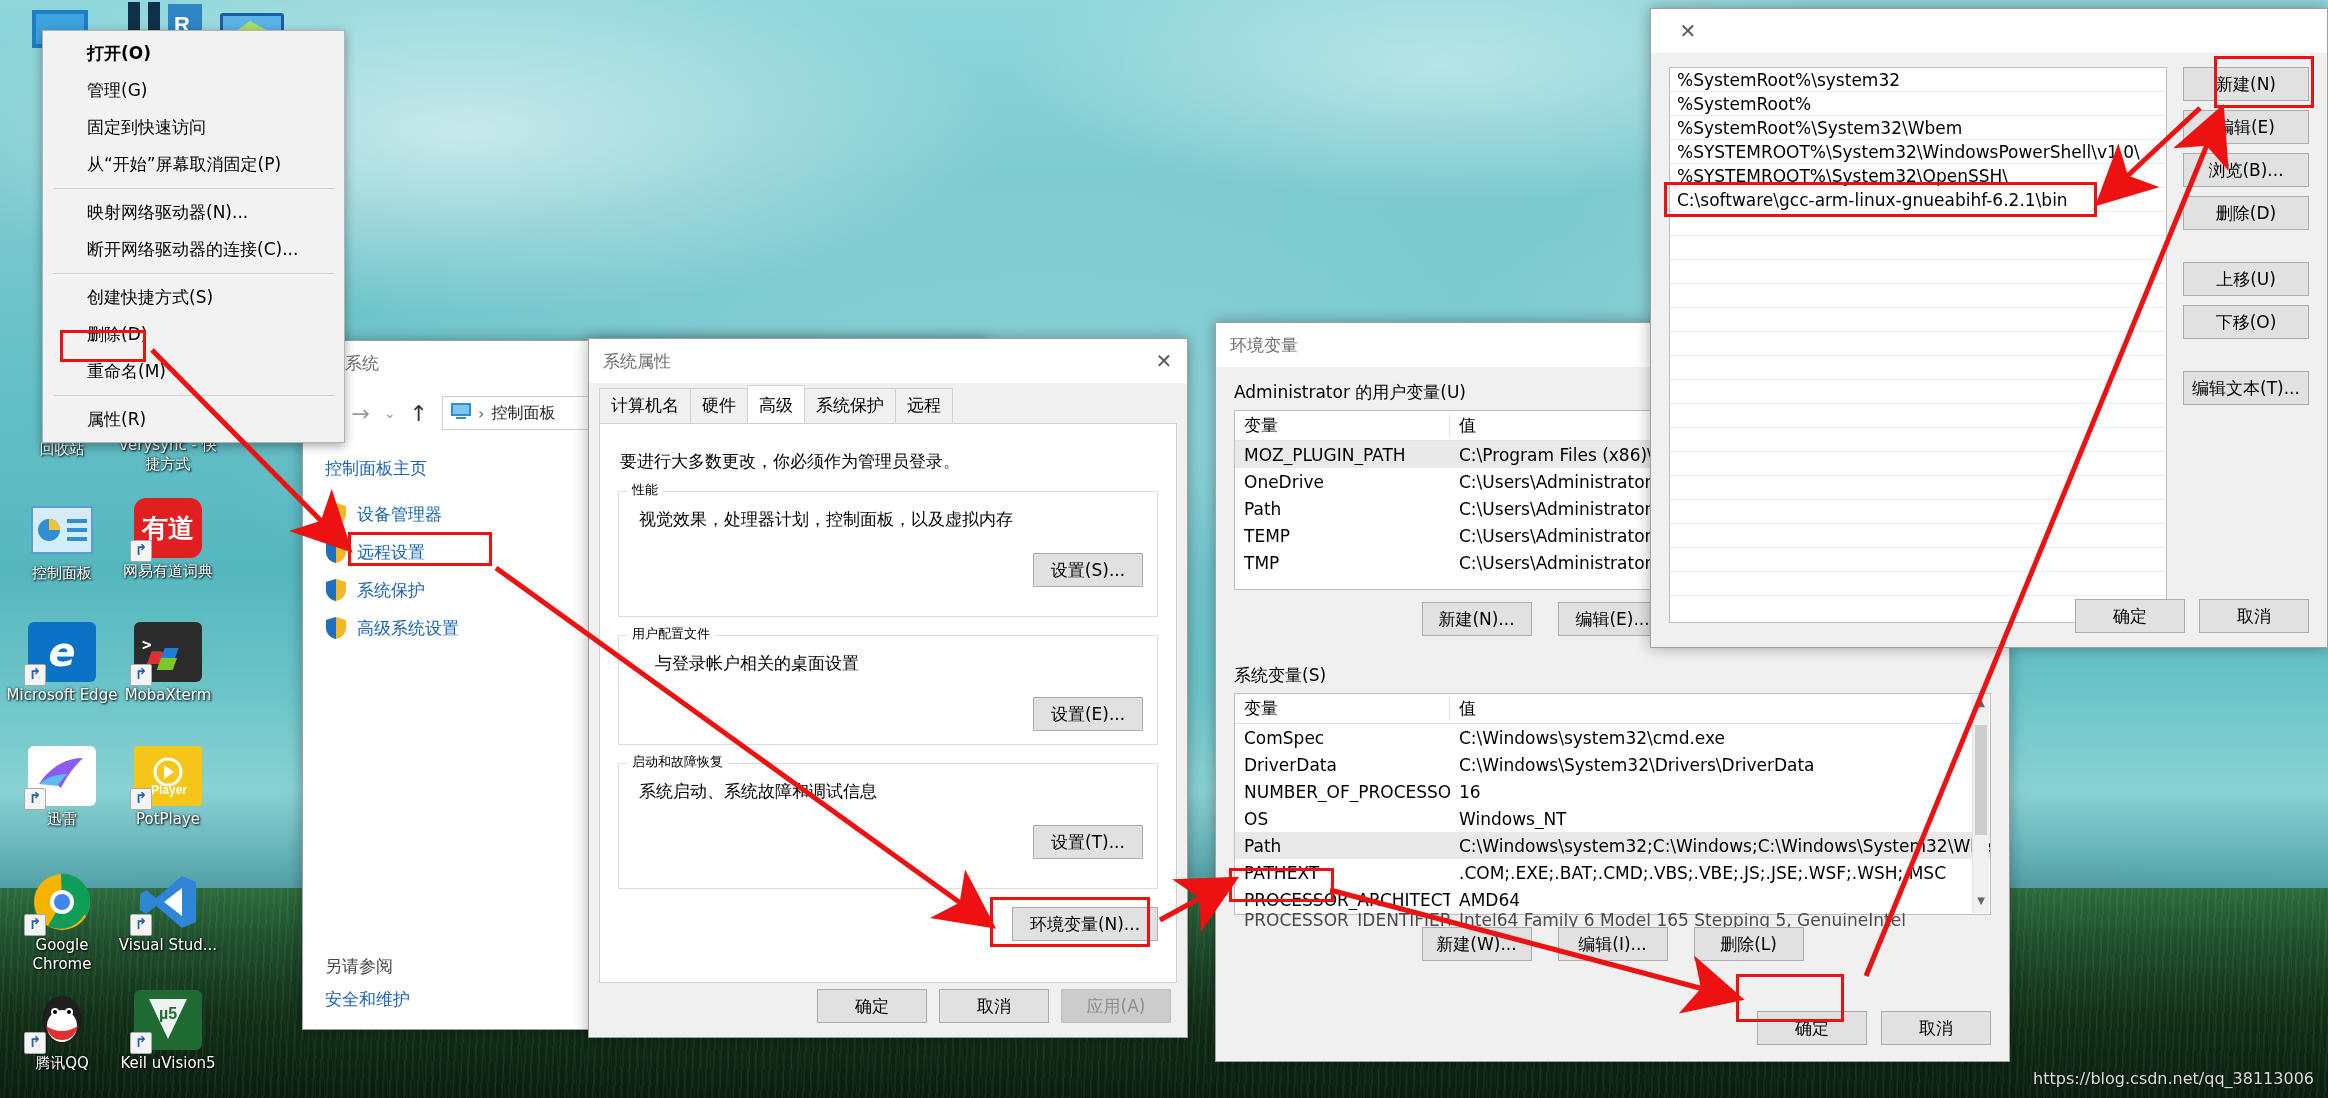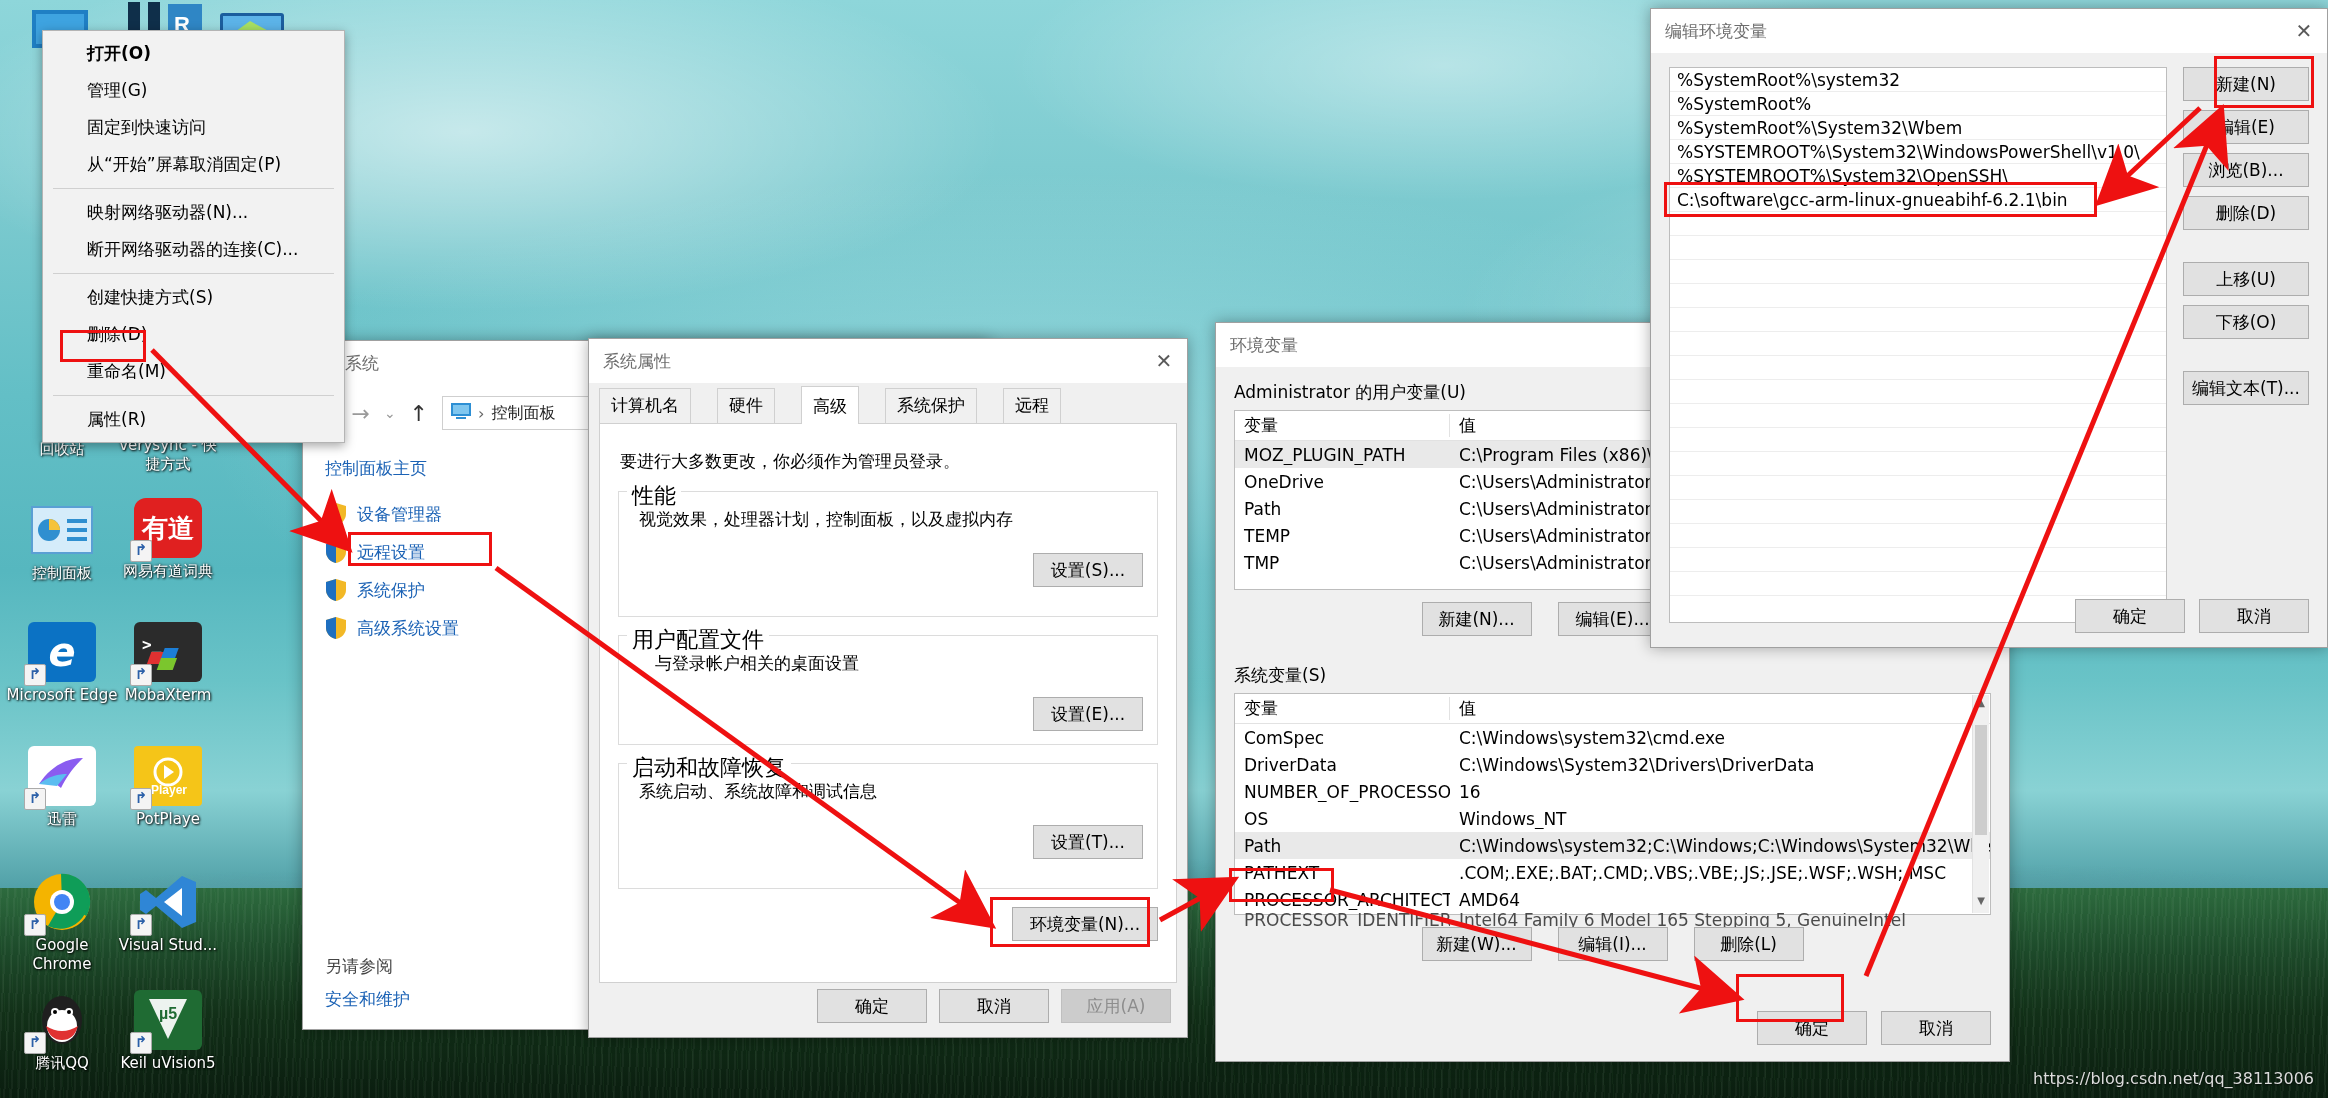--- a/index.html
+++ b/index.html
@@ -107,34 +107,34 @@
   #cpside { width:270px; padding:16px 0 0 22px; }
   #cpside .home { color:#1b62b5; font-size:17px; margin-bottom:22px; }
   #cpside .sitem { display:flex; align-items:center; gap:10px; margin-bottom:14px; color:#1b62b5; font-size:17px; }
   .shield { width:22px; height:24px; position:relative; flex:none; }
   .shield svg { display:block; }
   #cpfoot { position:absolute; left:22px; bottom:14px; color:#1b62b5; font-size:17px; line-height:1.9; }
   #cpfoot .hd { color:#444; }
 
   
   #sysprops { left:588px; top:338px; width:600px; height:700px; }
-  #tabstrip { display:flex; align-items:center; height:36px; padding-left:10px; margin-top:4px;gap:27px; }
+  #tabstrip { display:flex; align-items:flex-end; height:36px; padding-left:10px; margin-top:4px; }
   .tab {
     border:1px solid #d0d0d0; border-bottom:none; background:#f0f0f0;
     padding:5px 11px 6px; font-size:17px; margin-right:-1px; color:#000;
   }
   .tab.active { background:#fff; padding-top:8px; position:relative; z-index:2; }
   #tabpanel {
     margin:0 10px; border:1px solid #d0d0d0; background:#fff;
     height:560px; padding:18px 18px 0; position:relative;
   }
   .lead { margin:8px 2px 18px; font-size:17px; }
   .group { border:1px solid #dcdcdc; position:relative; margin-bottom:18px; padding:16px 14px 14px; }
   .group > .glabel {
-    position:absolute; top:-11px; left:8px; background:#fff; padding:0 5px; font-size:22px;
+    position:absolute; top:-11px; left:8px; background:#fff; padding:0 5px; font-size:13px;
   }
   .group .desc { font-size:17px; margin-left:6px; }
   .group .btnrow { display:flex; justify-content:flex-end; margin-top:22px; }
   #sysprops .bottomrow { position:absolute; right:16px; bottom:14px; display:flex; gap:12px; }
 
   
   #envwin { left:1215px; top:322px; width:795px; height:740px; }
   #envwin .section-title { font-size:17px; margin:14px 0 6px 18px; }
   .tbl { margin:0 18px; border:1px solid #bdbdbd; background:#fff; position:relative; }
   .tbl .thead { display:flex; height:30px; align-items:center; border-bottom:1px solid #e2e2e2; }
@@ -545,21 +545,20 @@
   </div>
 
   <div style="position:absolute; right:18px; bottom:16px; display:flex; gap:14px;">
     <div class="btn">确定</div>
     <div class="btn">取消</div>
   </div>
 </div>
 
 <div class="win" id="editwin">
   <div class="titlebar">
-    <span class="ttl">编辑环境变量</span>
     <span class="closebtn">✕</span>
   </div>
   <div id="editbody">
     <div id="pathlist">
       <div class="pr">%SystemRoot%\system32</div>
       <div class="pr">%SystemRoot%</div>
       <div class="pr">%SystemRoot%\System32\Wbem</div>
       <div class="pr">%SYSTEMROOT%\System32\WindowsPowerShell\v1.0\</div>
       <div class="pr">%SYSTEMROOT%\System32\OpenSSH\</div>
       <div class="pr">C:\software\gcc-arm-linux-gnueabihf-6.2.1\bin</div>

